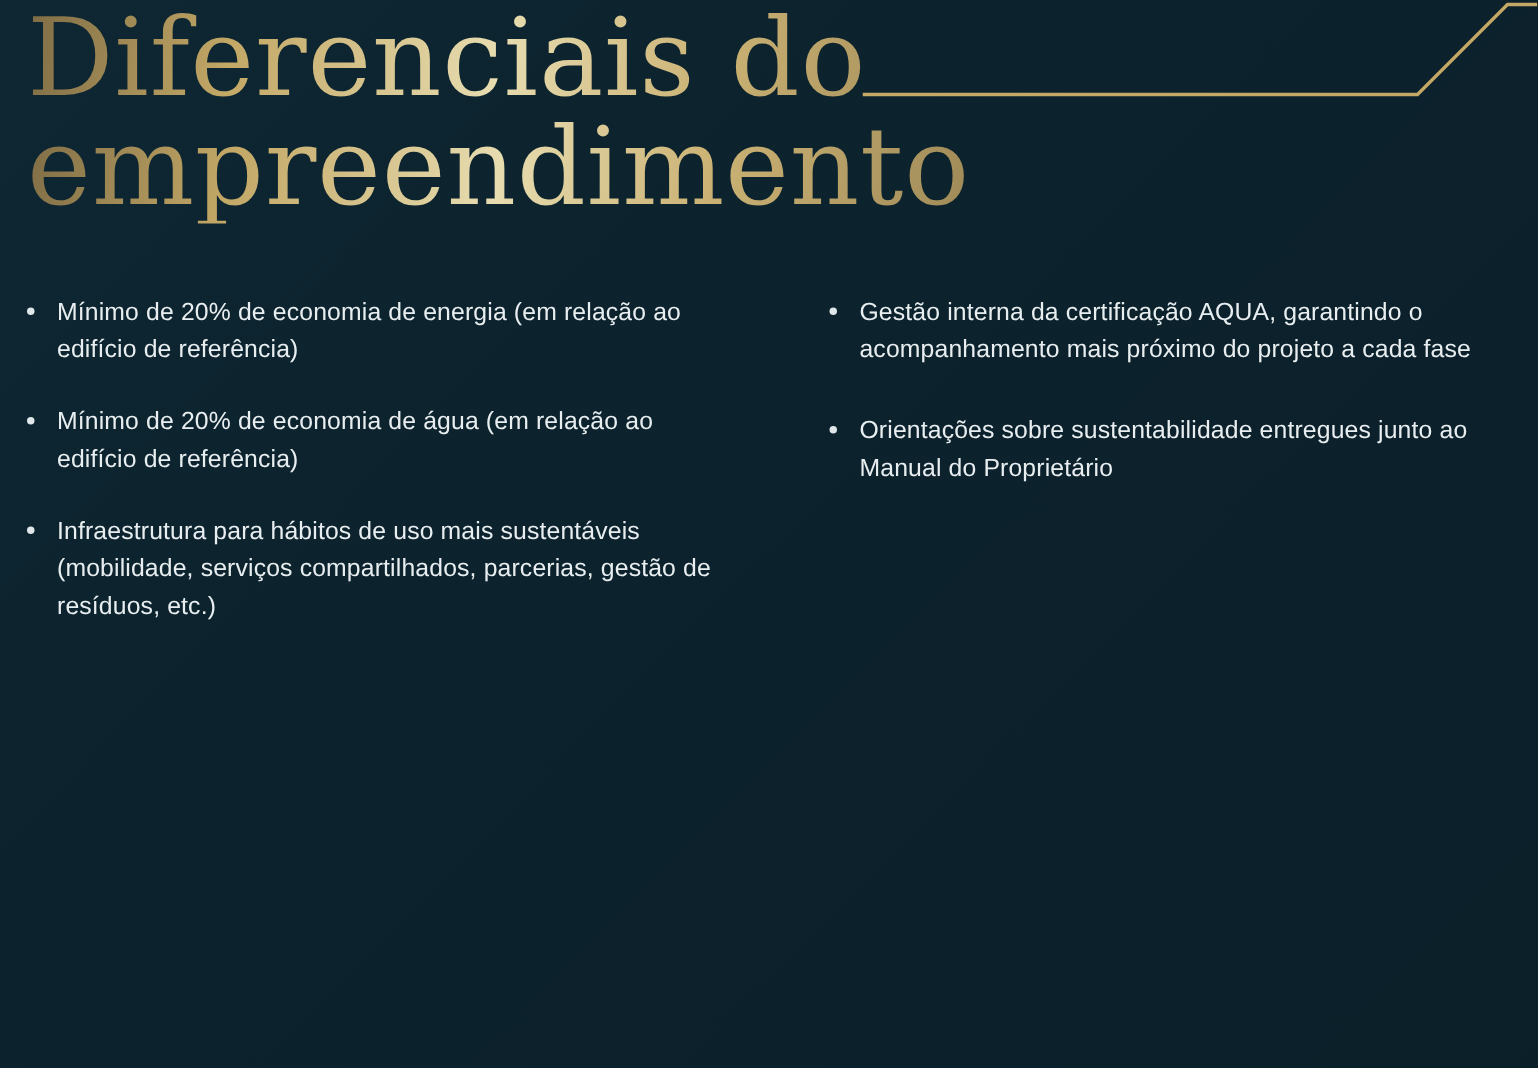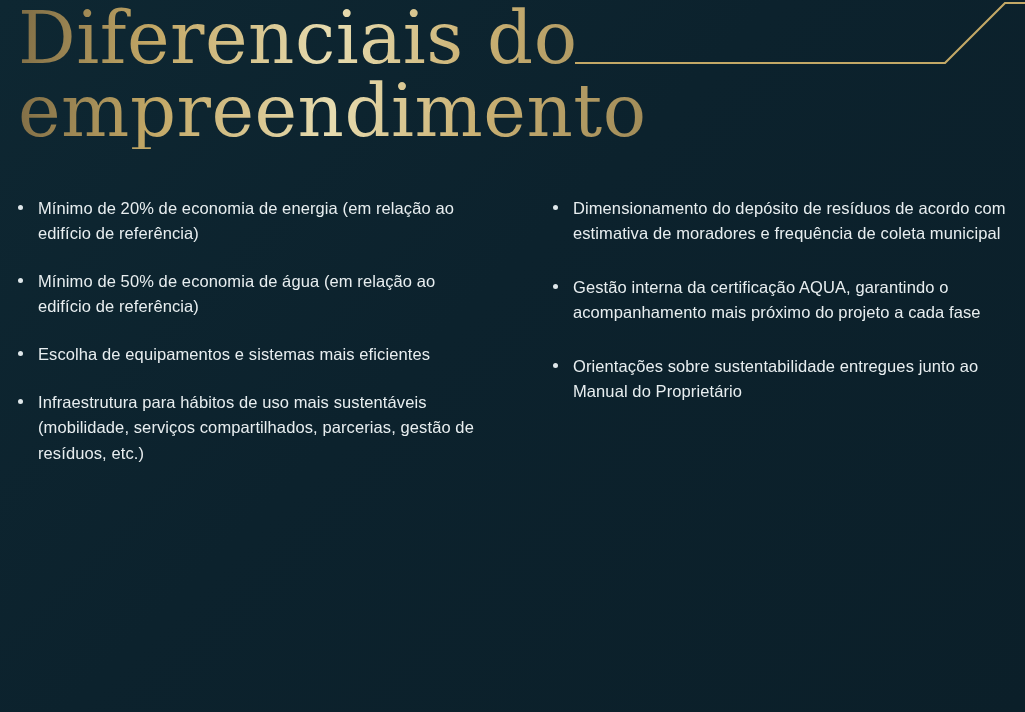--- a/index.html
+++ b/index.html
@@ -116,28 +116,26 @@
   <div class="title-block">
     <div class="title-line">Diferenciais do</div>
     <div class="title-line">empreendimento</div>
   </div>
 
   <div class="columns">
 
     <div class="col left">
       <ul class="bullets">
         <li>Mínimo de 20% de economia de energia (em relação ao edifício de referência)</li>
-        <li>Mínimo de 50% de economia de água (em relação ao edifício de referência)</li>
-        <li>Escolha de equipamentos e sistemas mais eficientes</li>
+        <li>Mínimo de 20% de economia de água (em relação ao edifício de referência)</li>
         <li>Infraestrutura para hábitos de uso mais sustentáveis (mobilidade, serviços compartilhados, parcerias, gestão de resíduos, etc.)</li>
       </ul>
     </div>
 
     <div class="col right">
       <ul class="bullets">
-        <li>Dimensionamento do depósito de resíduos de acordo com estimativa de moradores e frequência de coleta municipal</li>
         <li>Gestão interna da certificação AQUA, garantindo o acompanhamento mais próximo do projeto a cada fase</li>
         <li>Orientações sobre sustentabilidade entregues junto ao Manual do Proprietário</li>
       </ul>
     </div>
 
   </div>
 </div>
 
 </body></html>

